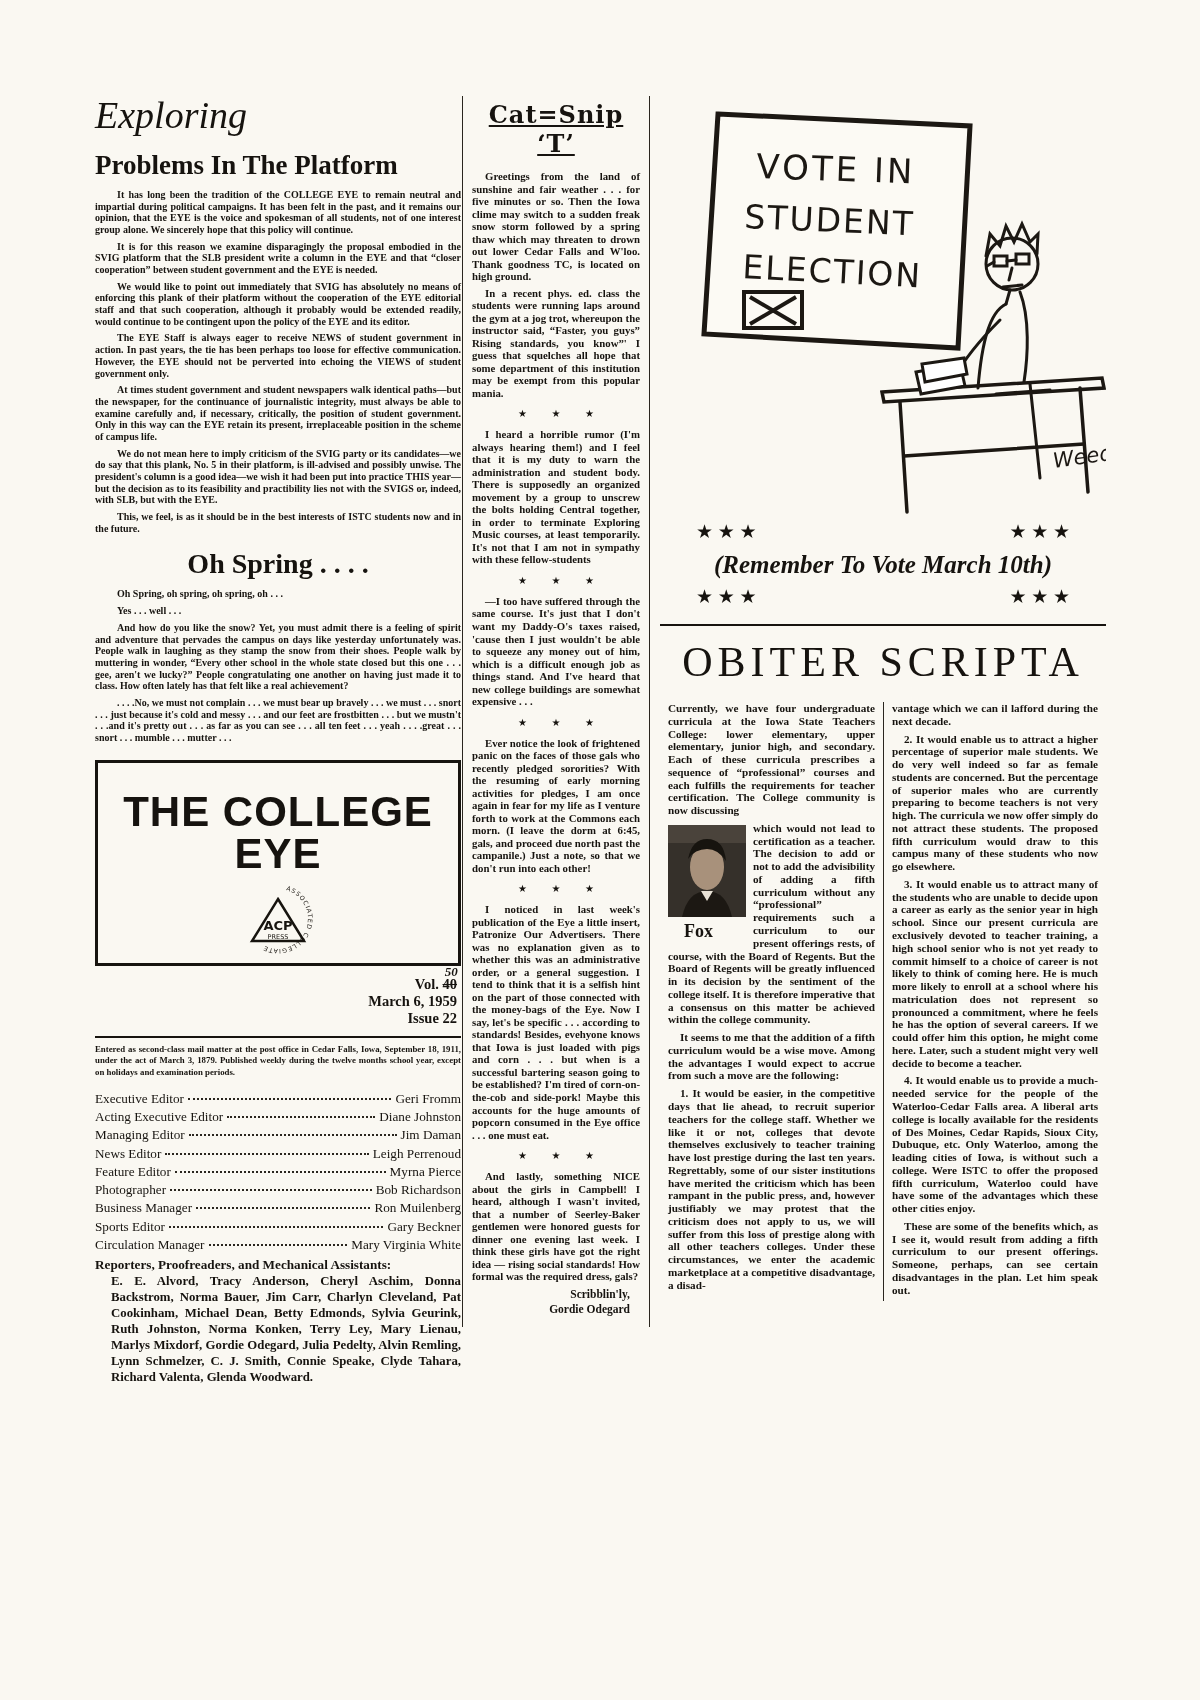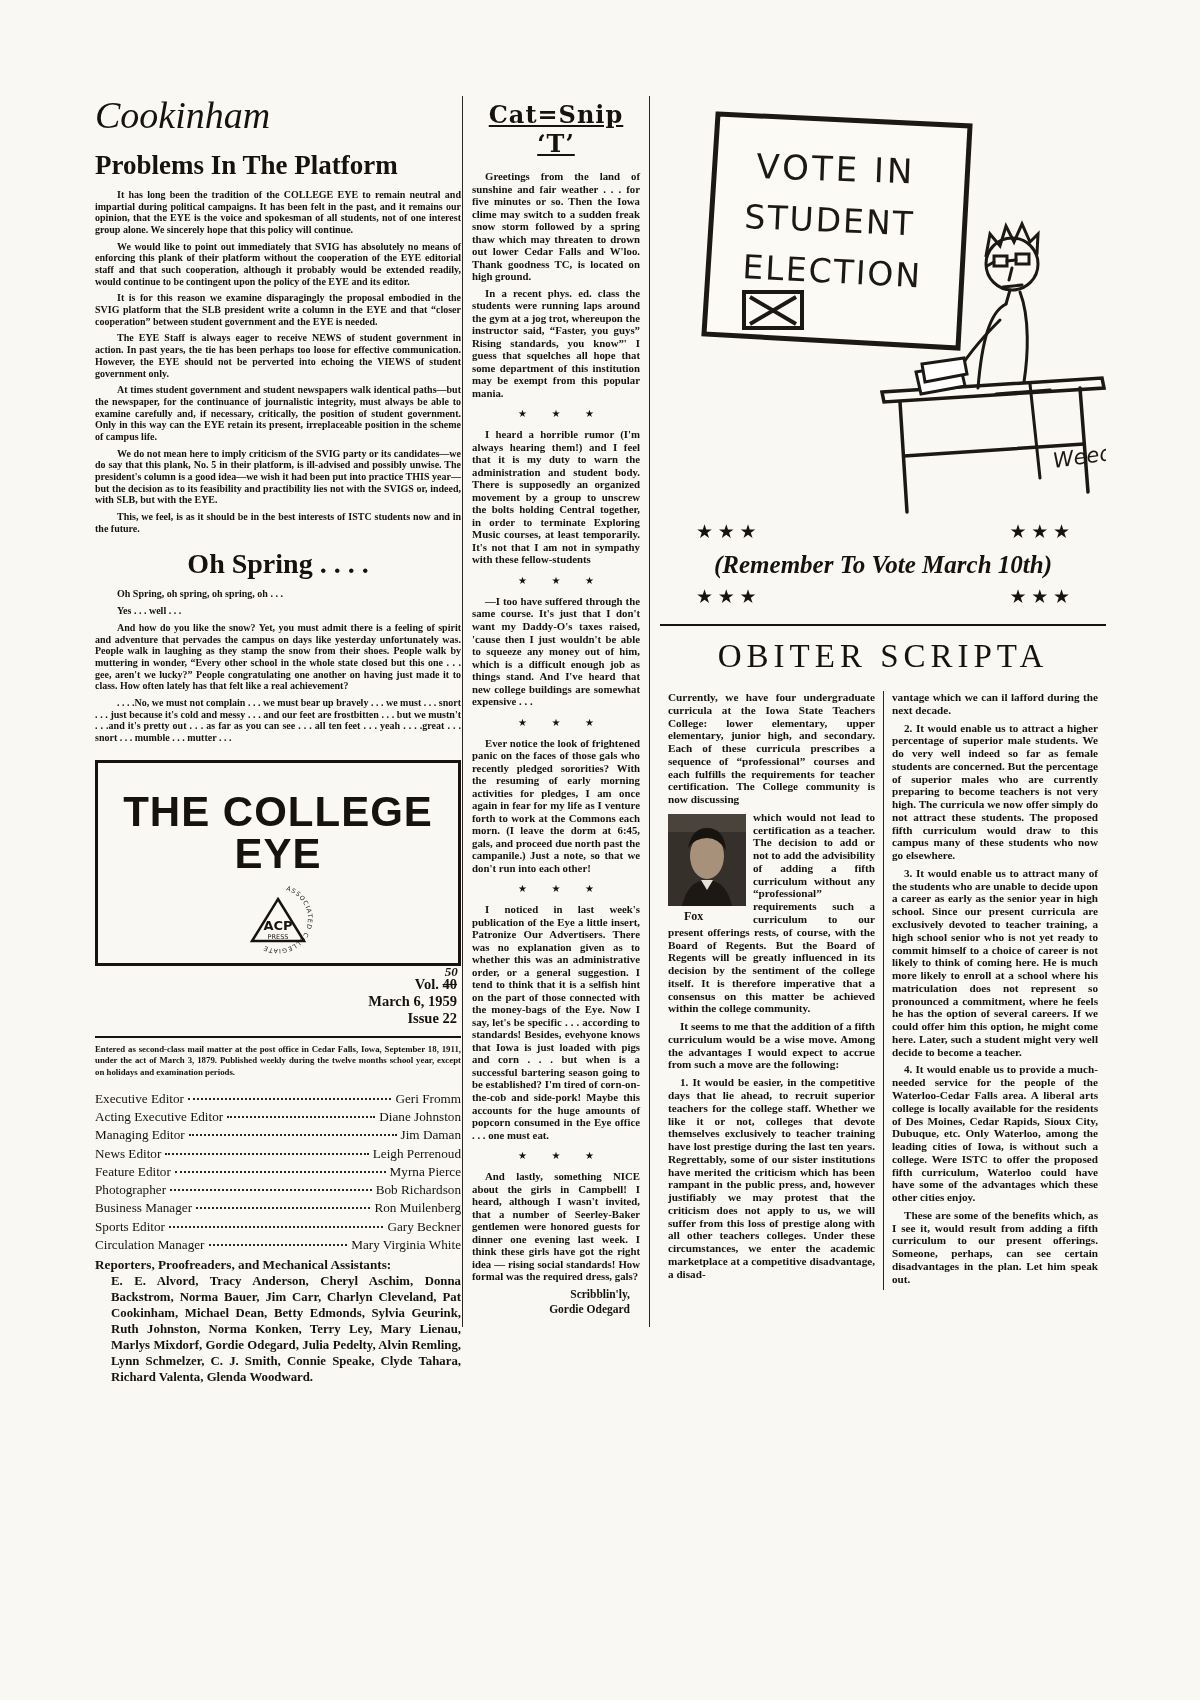--- a/index.html
+++ b/index.html
@@ -38,45 +38,45 @@
   .col-mid p.mid-p { font-size:10.8px; line-height:1.16; font-weight:700; text-align:justify; text-indent:13px; margin:0 0 4px; }
   .star-div { text-align:center; font-size:10px; word-spacing:22px; margin:9px 0; }
   .signoff { text-align:right; font-weight:700; font-size:11.5px; line-height:1.3; padding-right:10px; margin-top:4px; }
 
   
   .col-right { position:absolute; left:660px; top:96px; width:446px; }
   .cartoon-svg { display:block; }
   .stars-row { display:flex; justify-content:space-between; padding:0 36px; font-size:19px; margin:4px 0; }
   .vote-caption { text-align:center; font-style:italic; font-weight:700; font-size:25px; margin:8px 0 6px; }
   .right-hr { border-top:2px solid #17140f; margin:16px 0 12px; }
-  .obiter-title { text-align:center; font-size:33px; letter-spacing:5px; font-weight:400; margin:4px 0 16px; }
+  .obiter-title { text-align:center; font-size:42px; letter-spacing:5px; font-weight:400; margin:4px 0 16px; }
   .obiter-cols { display:flex; align-items:stretch; }
   .ob-col { width:50%; padding:0 8px; font-size:11.2px; line-height:1.14; font-weight:700; text-align:justify; }
   .ob-col + .ob-col { border-left:1.5px solid #2a261f; }
   .ob-col p { margin:0 0 5px; text-indent:12px; }
   .ob-col p.noindent { text-indent:0; }
   figure.fox { float:left; width:78px; margin:3px 7px 2px 0; padding:0; }
-  figure.fox figcaption { font-size:12px; font-weight:700; padding-left:16px; margin-top:1px; }
+  figure.fox figcaption { font-size:18px; font-weight:700; padding-left:16px; margin-top:1px; }
 
   svg text { font-family:"DejaVu Sans", sans-serif; }
   .sketch { stroke:#1c1813; fill:none; stroke-linecap:round; }
 </style>
 </head>
 <body>
 
 <div class="page">
 
   <div class="col-left">
-    <div class="editorials-title">Cookinham</div>
+    <div class="editorials-title">Exploring</div>
 
     <div>
       <div class="art-title">Problems In The Platform</div>
       <p class="body">It has long been the tradition of the COLLEGE EYE to remain neutral and impartial during political campaigns. It has been felt in the past, and it remains our opinion, that the EYE is the voice and spokesman of all students, not of one interest group alone. We sincerely hope that this policy will continue.</p>
+      <p class="body">It is for this reason we examine disparagingly the proposal embodied in the SVIG platform that the SLB president write a column in the EYE and that “closer cooperation” between student government and the EYE is needed.</p>
       <p class="body">We would like to point out immediately that SVIG has absolutely no means of enforcing this plank of their platform without the cooperation of the EYE editorial staff and that such cooperation, although it probably would be extended readily, would continue to be contingent upon the policy of the EYE and its editor.</p>
-      <p class="body">It is for this reason we examine disparagingly the proposal embodied in the SVIG platform that the SLB president write a column in the EYE and that “closer cooperation” between student government and the EYE is needed.</p>
       <p class="body">The EYE Staff is always eager to receive NEWS of student government in action. In past years, the tie has been perhaps too loose for effective communication. However, the EYE should not be perverted into echoing the VIEWS of student government only.</p>
       <p class="body">At times student government and student newspapers walk identical paths—but the newspaper, for the continuance of journalistic integrity, must always be able to examine carefully and, if necessary, critically, the position of student government. Only in this way can the EYE retain its present, irreplaceable position in the scheme of campus life.</p>
       <p class="body">We do not mean here to imply criticism of the SVIG party or its candidates—we do say that this plank, No. 5 in their platform, is ill-advised and possibly unwise. The president's column is a good idea—we wish it had been put into practice THIS year—but the decision as to its feasibility and practibility lies not with the SVIGS or, indeed, with SLB, but with the EYE.</p>
       <p class="body">This, we feel, is as it should be in the best interests of ISTC students now and in the future.</p>
     </div>
 
     <div>
       <div class="ohspring-title art-title">Oh Spring . . . .</div>
       <p class="body">Oh Spring, oh spring, oh spring, oh . . .</p>
       <p class="body">Yes . . . well . . .</p>

